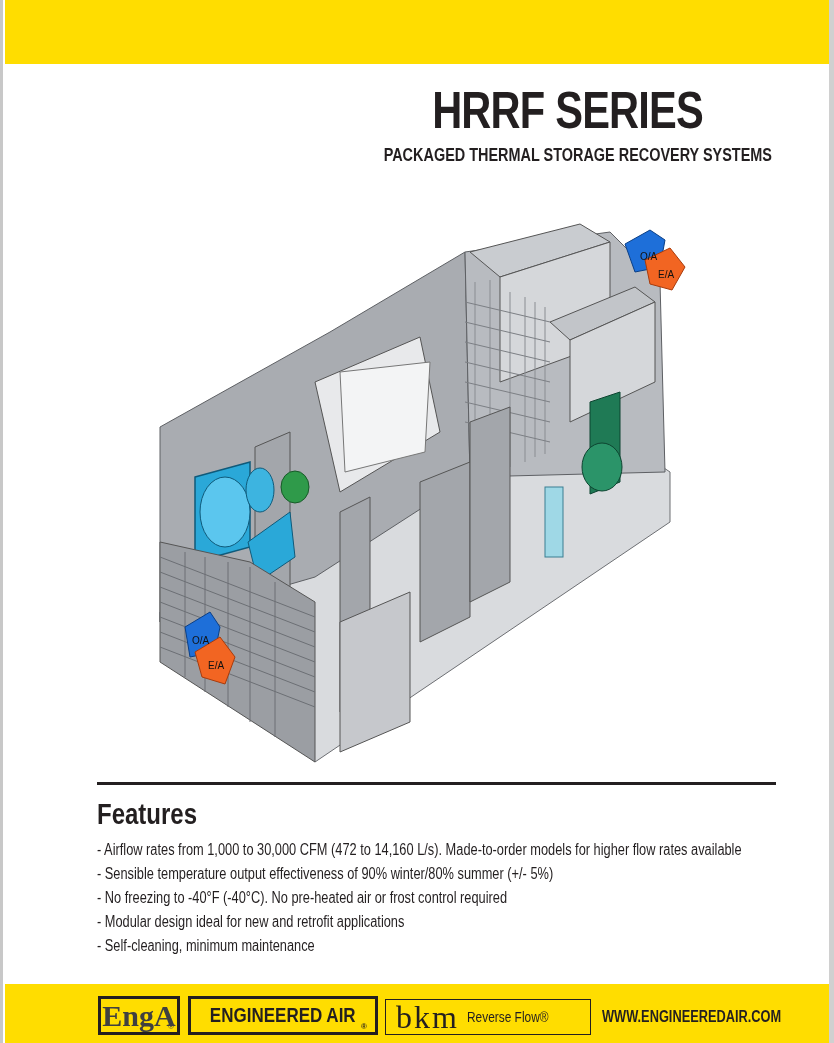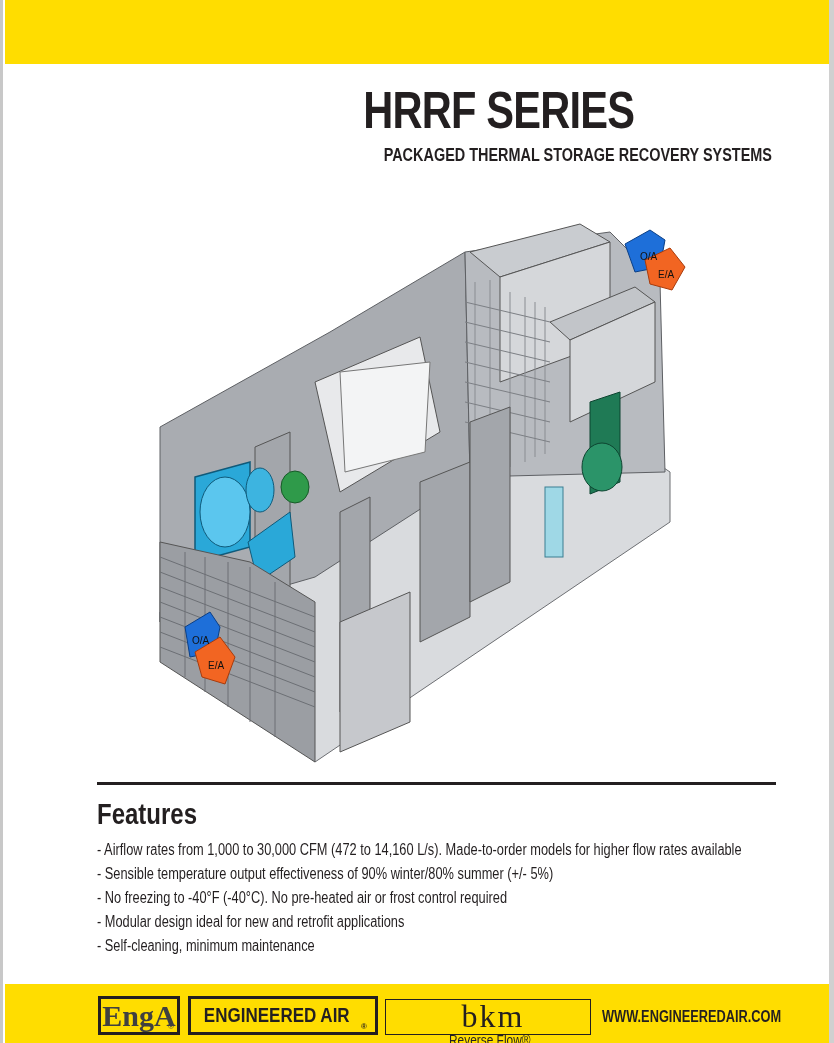--- a/index.html
+++ b/index.html
@@ -1,42 +1,42 @@
 <!DOCTYPE html>
 <html><head>
 <meta charset="utf-8">
 <style>
   html, body { margin:0; padding:0; }
   body { width:834px; height:1043px; position:relative; background:#ffffff; overflow:hidden;
          font-family:"Liberation Sans", sans-serif; color:#231f20; }
   .edge-left { position:absolute; left:0; top:0; width:3px; height:1043px; background:#c8c8c8; }
   .edge-right { position:absolute; right:0; top:0; width:5px; height:1043px; background:#d0d0d0; }
   .top-band { position:absolute; left:5px; top:0; width:824px; height:64px; background:#ffdd00; }
-  .title-block { position:absolute; right:62px; top:82px; text-align:left; }
+  .title-block { position:absolute; right:62px; top:82px; text-align:center; }
   .title { font-family:"Liberation Sans", sans-serif; font-weight:bold; font-size:52px; line-height:56px;
            letter-spacing:-1px; transform:scaleX(0.80); transform-origin:right center; color:#231f20; }
   .subtitle { font-family:"Liberation Sans", sans-serif; font-weight:bold; font-size:19px; line-height:22px;
               transform:scaleX(0.76); transform-origin:right center; margin-top:6px; color:#231f20; white-space:nowrap; }
   .illustration { position:absolute; left:140px; top:222px; width:560px; height:560px; }
   .rule { position:absolute; left:97px; top:782px; width:679px; height:3px; background:#231f20; }
   .features-title { position:absolute; left:97px; top:796px; font-size:30px; font-weight:bold; line-height:36px;
                     transform:scaleX(0.80); transform-origin:left center; color:#231f20; }
   .features-list { position:absolute; left:97px; top:838px; margin:0; padding:0; list-style:none; }
   .features-list li { font-size:16px; line-height:24px; white-space:nowrap; transform:scaleX(0.80);
                       transform-origin:left center; color:#231f20; }
   .bottom-band { position:absolute; left:5px; top:984px; width:824px; height:59px; background:#ffdd00; }
   .logo-enga { position:absolute; left:98px; top:996px; width:82px; height:39px; border:3px solid #231f20; box-sizing:border-box;
                font-family:"Liberation Serif", serif; font-weight:bold; font-size:30px; line-height:33px; text-align:center; color:#404040; }
   .logo-ea { position:absolute; left:188px; top:996px; width:190px; height:39px; border:3px solid #231f20; box-sizing:border-box;
-             font-weight:bold; font-size:20px; line-height:33px; color:#231f20; }
+             font-weight:bold; font-size:20px; line-height:33px; text-align:center; color:#231f20; }
   .logo-ea span, .logo-enga span { display:inline-block; }
   .logo-ea .t { transform:scaleX(0.85); }
   .reg { position:absolute; font-size:8px; line-height:8px; bottom:1px; }
   .logo-bkm { position:absolute; left:385px; top:999px; width:206px; height:36px; border:1.5px solid #231f20; box-sizing:border-box;
-              display:flex; align-items:center; padding-left:10px; color:#231f20;flex-direction:column; }
+              display:flex; align-items:center; padding-left:10px; color:#231f20; }
   .bkm { font-family:"Liberation Serif", serif; font-size:32px; line-height:32px; letter-spacing:2px; }
   .rf { font-size:14px; margin-left:8px; transform:scaleX(0.85); transform-origin:left center; white-space:nowrap; }
   .website { position:absolute; left:602px; top:1006px; font-size:16px; font-weight:bold; line-height:22px;
              transform:scaleX(0.80); transform-origin:left center; white-space:nowrap; color:#231f20; }
 </style>
 </head>
 <body>
 
 <div class="edge-left"></div>
 <div class="edge-right"></div>

